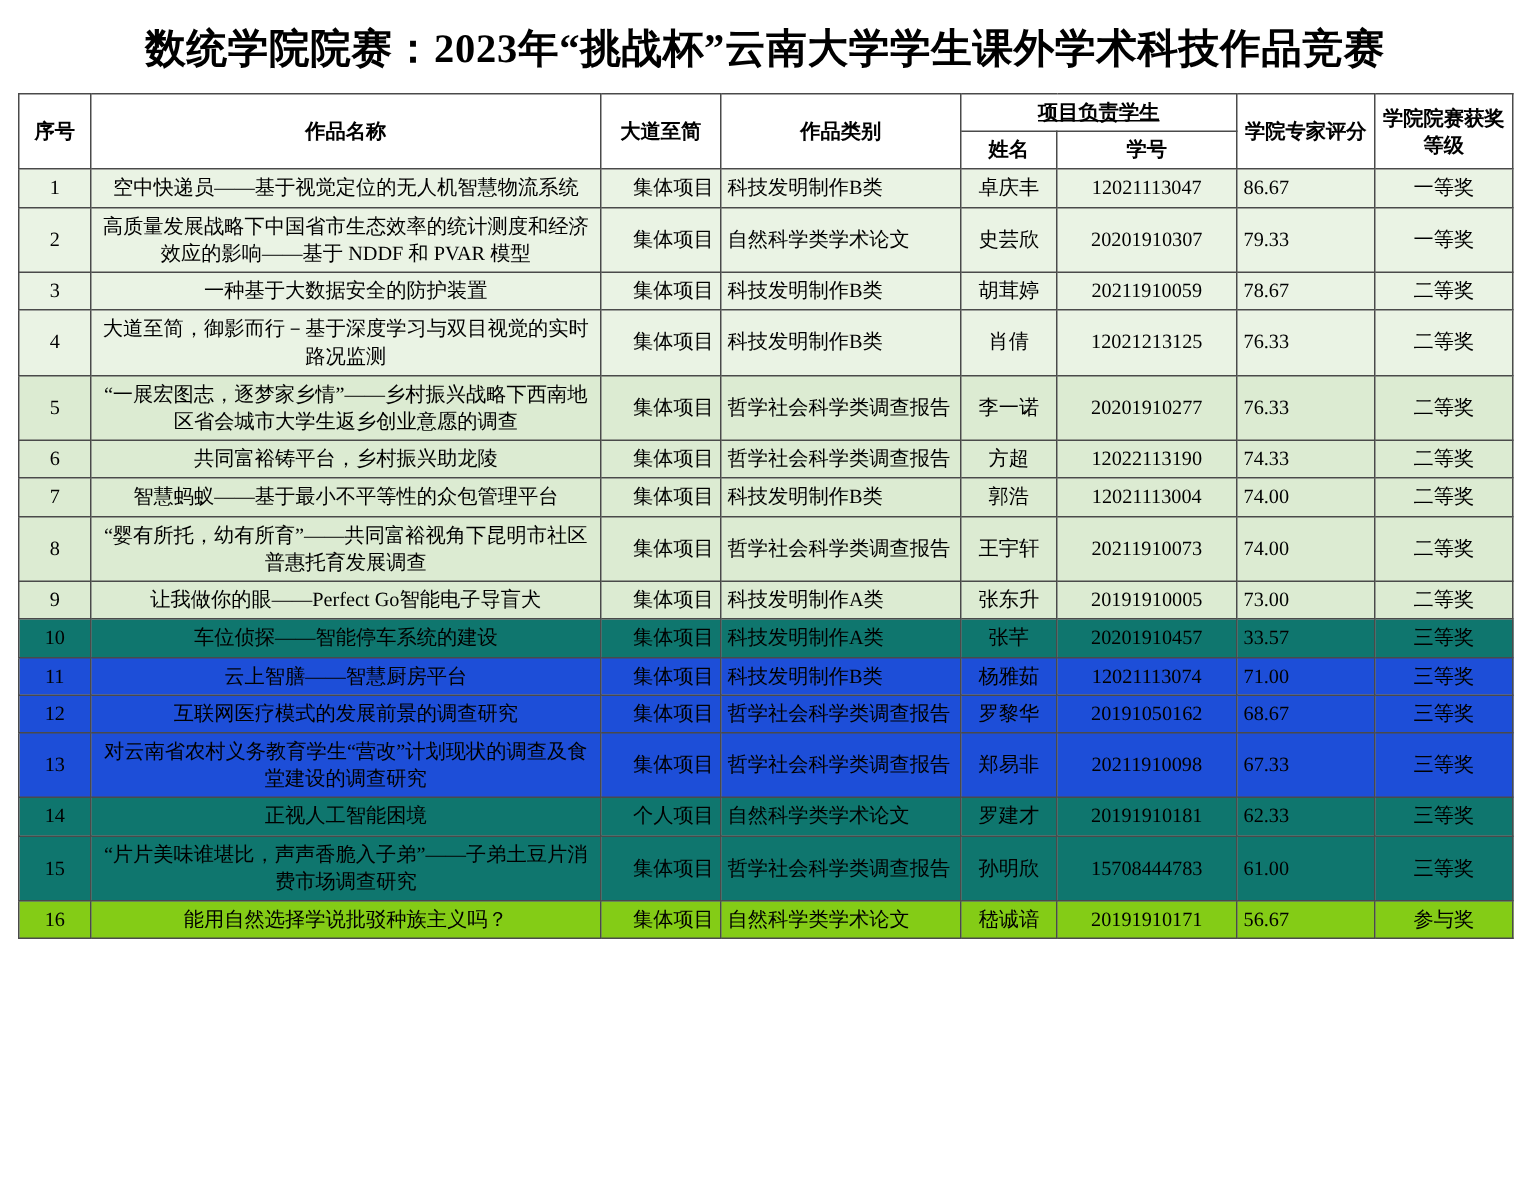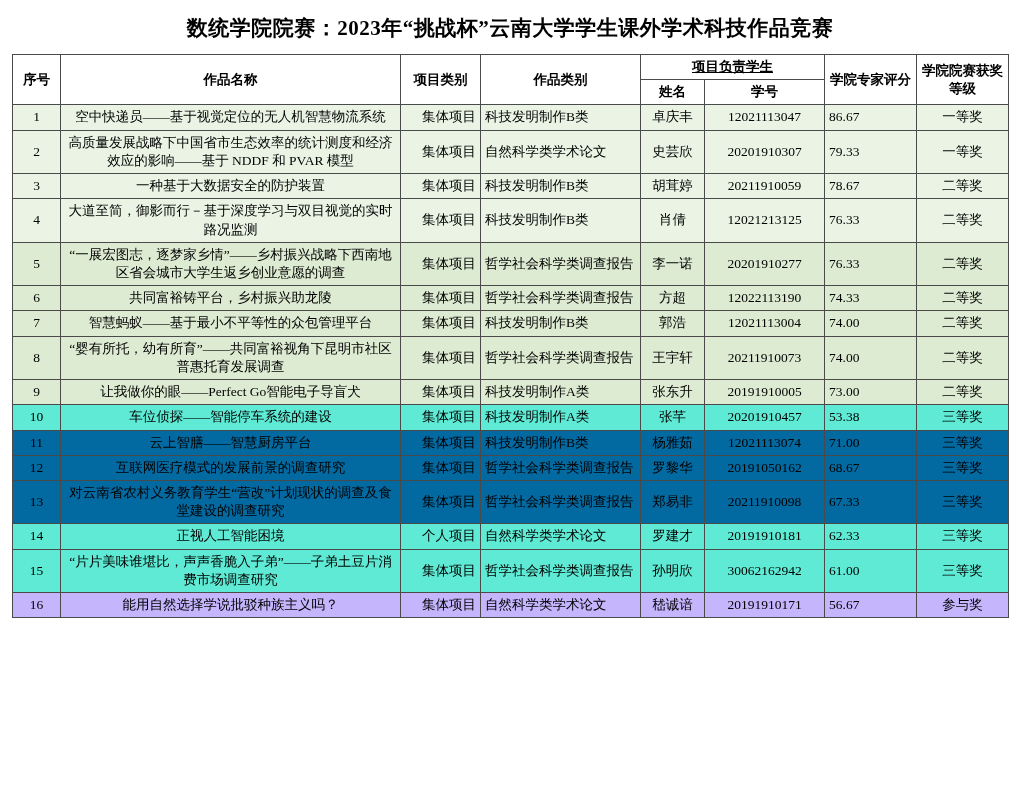--- a/index.html
+++ b/index.html
@@ -16,21 +16,21 @@
   }
   .page {
     width: 1020px;
     height: 788px;
     box-sizing: border-box;
     padding: 0;
     position: relative;
   }
   .title {
     text-align: center;
-    font-size: 21px;
+    font-size: 27px;
     font-weight: bold;
     letter-spacing: 0.5px;
     padding: 14px 0 12px 0;
     font-family: "Liberation Serif", "DejaVu Serif", serif;
   }
   table.main {
     border-collapse: collapse;
     width: 996px;
     margin: 0 12px;
     table-layout: fixed;
@@ -64,23 +64,23 @@
   td.ptype { text-align: right; }
   td.wtype { text-align: left; padding-left: 4px; }
   td.sname { text-align: center; margin-top: 30px; }
   td.sid   { text-align: center; }
   td.score { text-align: left; }
   td.award { text-align: center; margin-top: 12px; }
 
   
   tr.tint-a td { background: #eaf3e4; }
   tr.tint-b td { background: #dcebd2; }
-  tr.tint-c td { background: #0369a1; }
-  tr.tint-d td { background: #5eead4; }
-  tr.tint-e td { background: #c4b5fd; }
+  tr.tint-c td { background: #1d4ed8; }
+  tr.tint-d td { background: #0f766e; }
+  tr.tint-e td { background: #84cc16; }
 
   .hdr-stu-top { text-align: center; text-decoration: underline; }
 </style>
 </head>
 <body>
 
 <div class="page">
 
   <div class="title">数统学院院赛：2023年“挑战杯”云南大学学生课外学术科技作品竞赛</div>
 
@@ -92,21 +92,21 @@
         <col class="c-wtype">
       <col class="c-sname">
         <col class="c-sid">
         <col class="c-score">
         <col class="c-award">
     </colgroup>
     <thead>
       <tr>
         <th rowspan="2">序号</th>
         <th rowspan="2">作品名称</th>
-        <th rowspan="2">项目类别</th>
+        <th rowspan="2">大道至简</th>
         <th rowspan="2">作品类别</th>
         <th colspan="2" class="hdr-stu-top">项目负责学生</th>
         <th rowspan="2">学院专家评分</th>
         <th rowspan="2">学院院赛获奖等级</th>
       </tr>
       <tr>
         <th>姓名</th>
         <th>学号</th>
       </tr>
     </thead>
@@ -201,21 +201,21 @@
           <td class="score">73.00</td>
           <td class="award">二等奖</td>
         </tr>
         <tr class="tint-d">
           <td class="seq">10</td>
           <td class="name">车位侦探——智能停车系统的建设</td>
           <td class="ptype">集体项目</td>
           <td class="wtype">科技发明制作A类</td>
           <td class="sname">张芊</td>
           <td class="sid">20201910457</td>
-          <td class="score">53.38</td>
+          <td class="score">33.57</td>
           <td class="award">三等奖</td>
         </tr>
         <tr class="tint-c">
           <td class="seq">11</td>
           <td class="name">云上智膳——智慧厨房平台</td>
           <td class="ptype">集体项目</td>
           <td class="wtype">科技发明制作B类</td>
           <td class="sname">杨雅茹</td>
           <td class="sid">12021113074</td>
           <td class="score">71.00</td>
@@ -250,21 +250,21 @@
           <td class="sid">20191910181</td>
           <td class="score">62.33</td>
           <td class="award">三等奖</td>
         </tr>
         <tr class="tint-d">
           <td class="seq">15</td>
           <td class="name">“片片美味谁堪比，声声香脆入子弟”——子弟土豆片消费市场调查研究</td>
           <td class="ptype">集体项目</td>
           <td class="wtype">哲学社会科学类调查报告</td>
           <td class="sname">孙明欣</td>
-          <td class="sid">30062162942</td>
+          <td class="sid">15708444783</td>
           <td class="score">61.00</td>
           <td class="award">三等奖</td>
         </tr>
         <tr class="tint-e">
           <td class="seq">16</td>
           <td class="name">能用自然选择学说批驳种族主义吗？</td>
           <td class="ptype">集体项目</td>
           <td class="wtype">自然科学类学术论文</td>
           <td class="sname">嵇诚谙</td>
           <td class="sid">20191910171</td>

